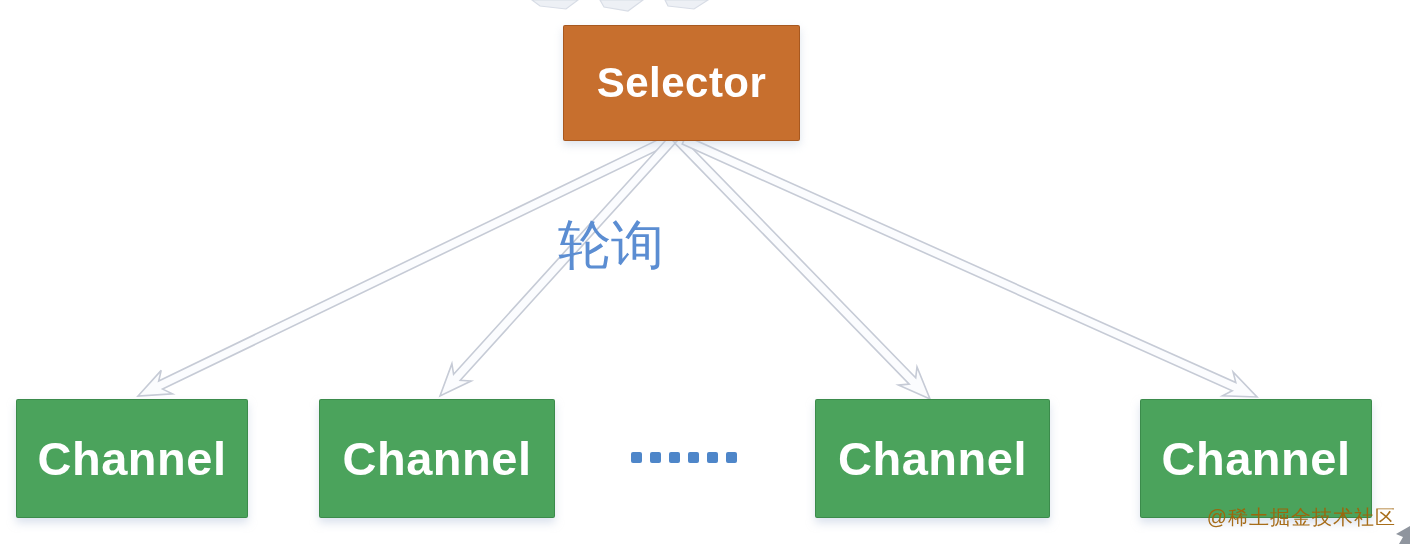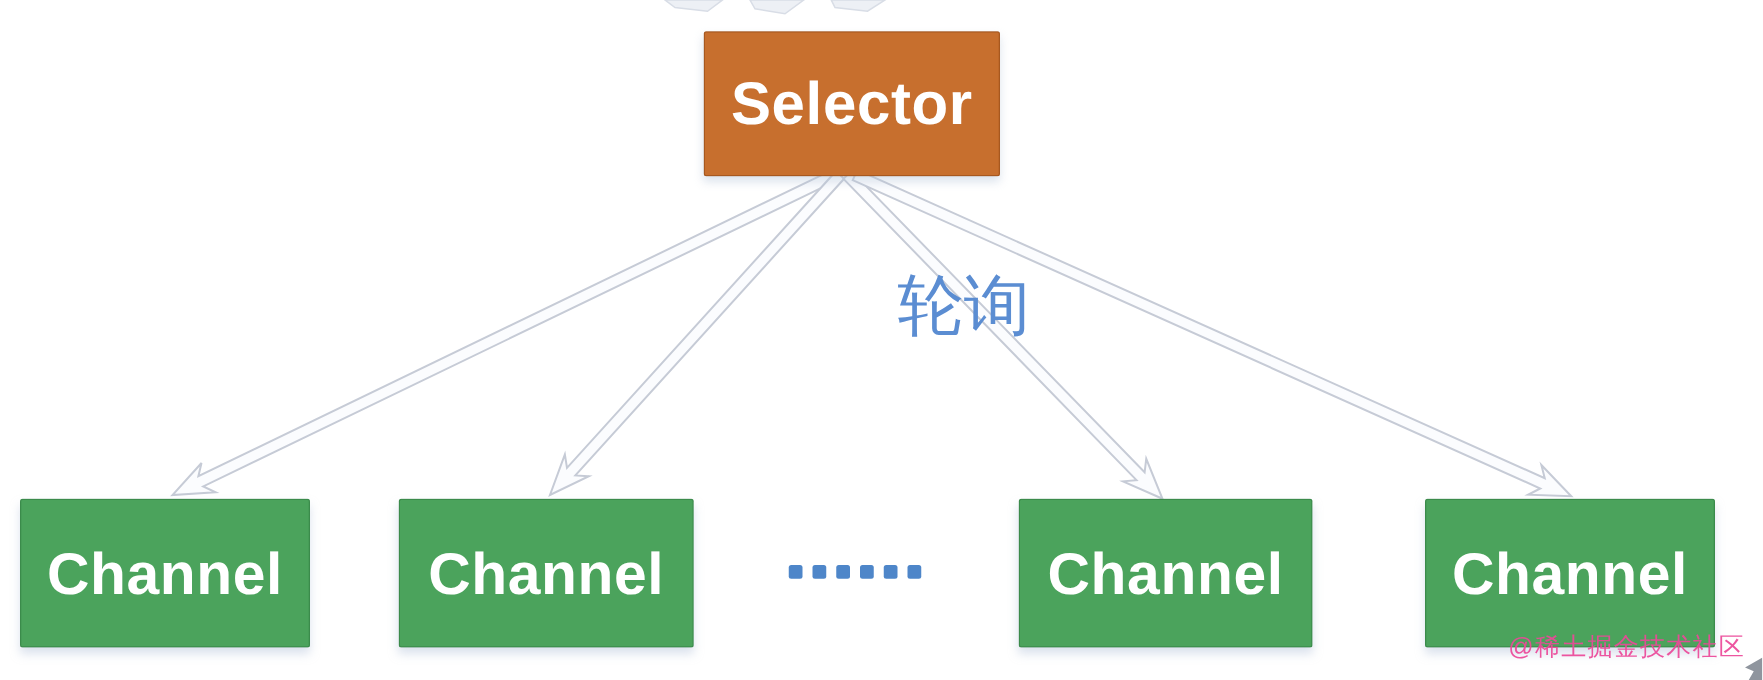--- a/index.html
+++ b/index.html
@@ -12,38 +12,38 @@
   }
   .arrow-layer{position:absolute;left:0;top:0;width:1410px;height:544px;z-index:1;}
   .node{
     position:absolute;z-index:2;
     display:flex;align-items:center;justify-content:center;
     color:#fff;border-radius:2px;
     font-weight:600;letter-spacing:0.5px;
   }
   .node-selector{
     left:563px;top:25px;width:235px;height:114px;
-    font-size:48px;
+    font-size:42px;
     border:1px solid rgba(140,70,20,0.55);
     box-shadow:0 4px 8px rgba(180,195,215,0.45);
     text-align:right;
   }
   .node-channel{
     top:399px;width:230px;height:117px;
     font-size:47px;
     border:1px solid rgba(40,110,55,0.45);
     box-shadow:0 5px 8px rgba(185,200,222,0.5);
   }
   .channel-1{left:16px;}
   .channel-2{left:319px;width:234px;}
   .channel-3{left:815px;width:233px;}
   .channel-4{left:1140px;}
   .polling-label{
-    position:absolute;left:584px;top:216px;width:240px;z-index:3;
-    text-align:right;font-size:53px;font-weight:400;line-height:1.1;
+    position:absolute;left:558px;top:216px;width:240px;z-index:3;
+    text-align:left;font-size:53px;font-weight:400;line-height:1.1;
   }
   .ellipsis-dots{
     position:absolute;left:631px;top:450px;z-index:3;
     display:flex;gap:8px;align-items:center;height:14px;
   }
   .ellipsis-dots .dot{width:11px;height:11px;border-radius:2px;display:block;}
   .watermark{
     position:absolute;right:14px;top:504px;z-index:4;
     font-size:20px;letter-spacing:1px;opacity:0.92;
     white-space:nowrap;
@@ -87,15 +87,15 @@
       <span class="dot" style="background: rgb(78, 134, 201);"></span>
     </div>
 
   <div class="node node-channel channel-3" style="background: rgb(75, 163, 92); color: rgb(255, 255, 255);">
     <span>Channel</span>
   </div>
   <div class="node node-channel channel-4" style="background: rgb(75, 163, 92); color: rgb(255, 255, 255);">
     <span>Channel</span>
   </div>
 
-  <div class="watermark" style="color: #ec4899;">@稀土掘金技术社区</div>
+  <div class="watermark" style="color: #a16207;">@稀土掘金技术社区</div>
 
 </div>
 
 </body></html>

